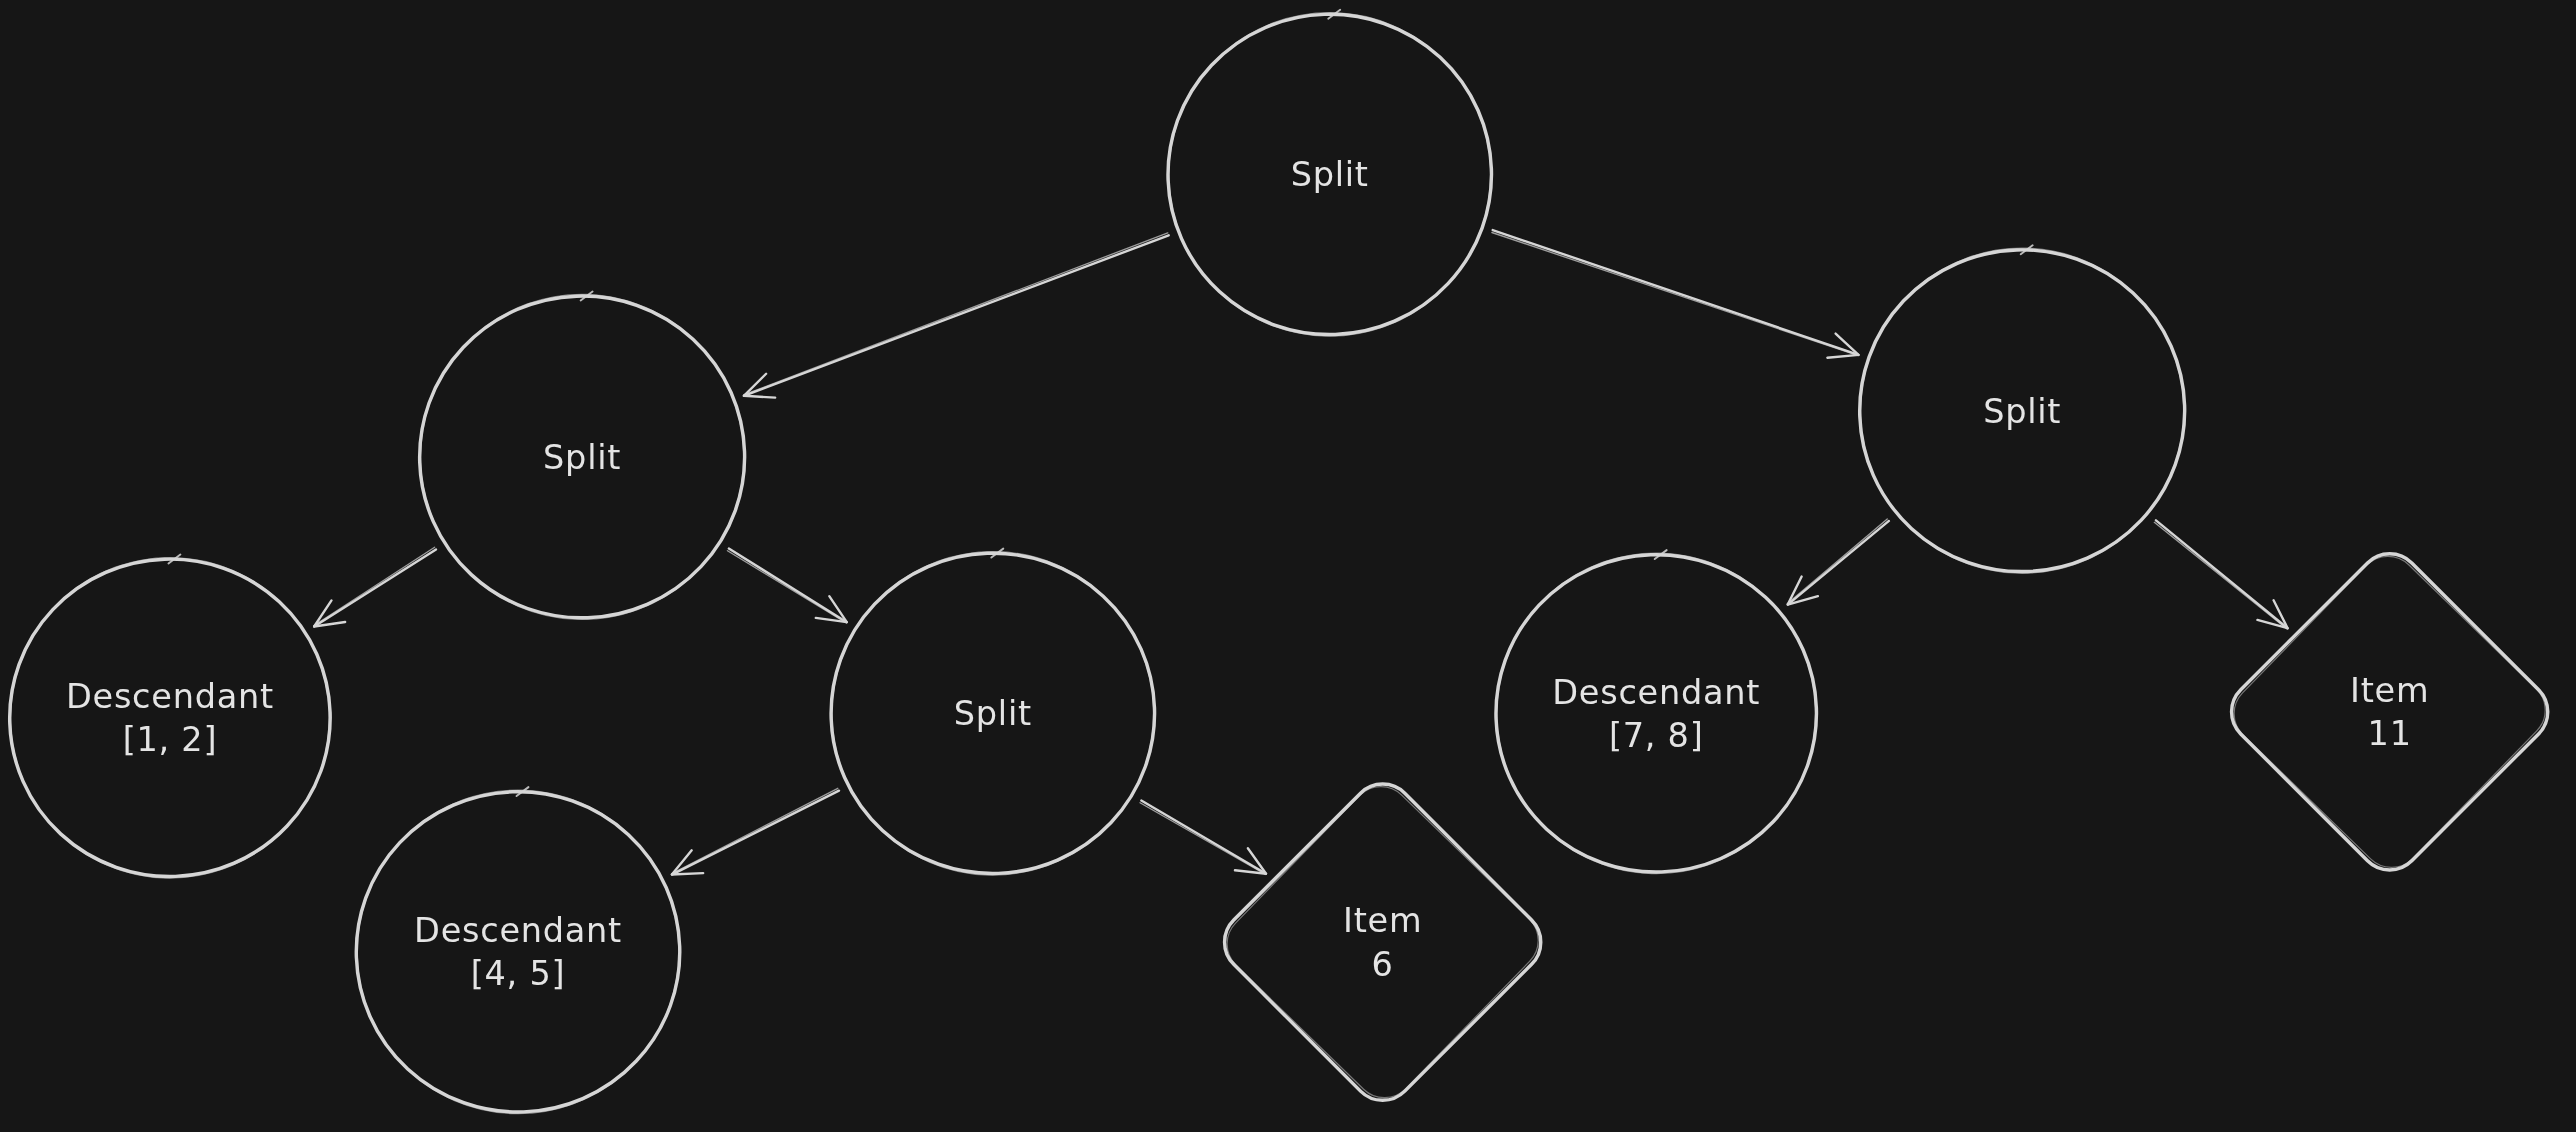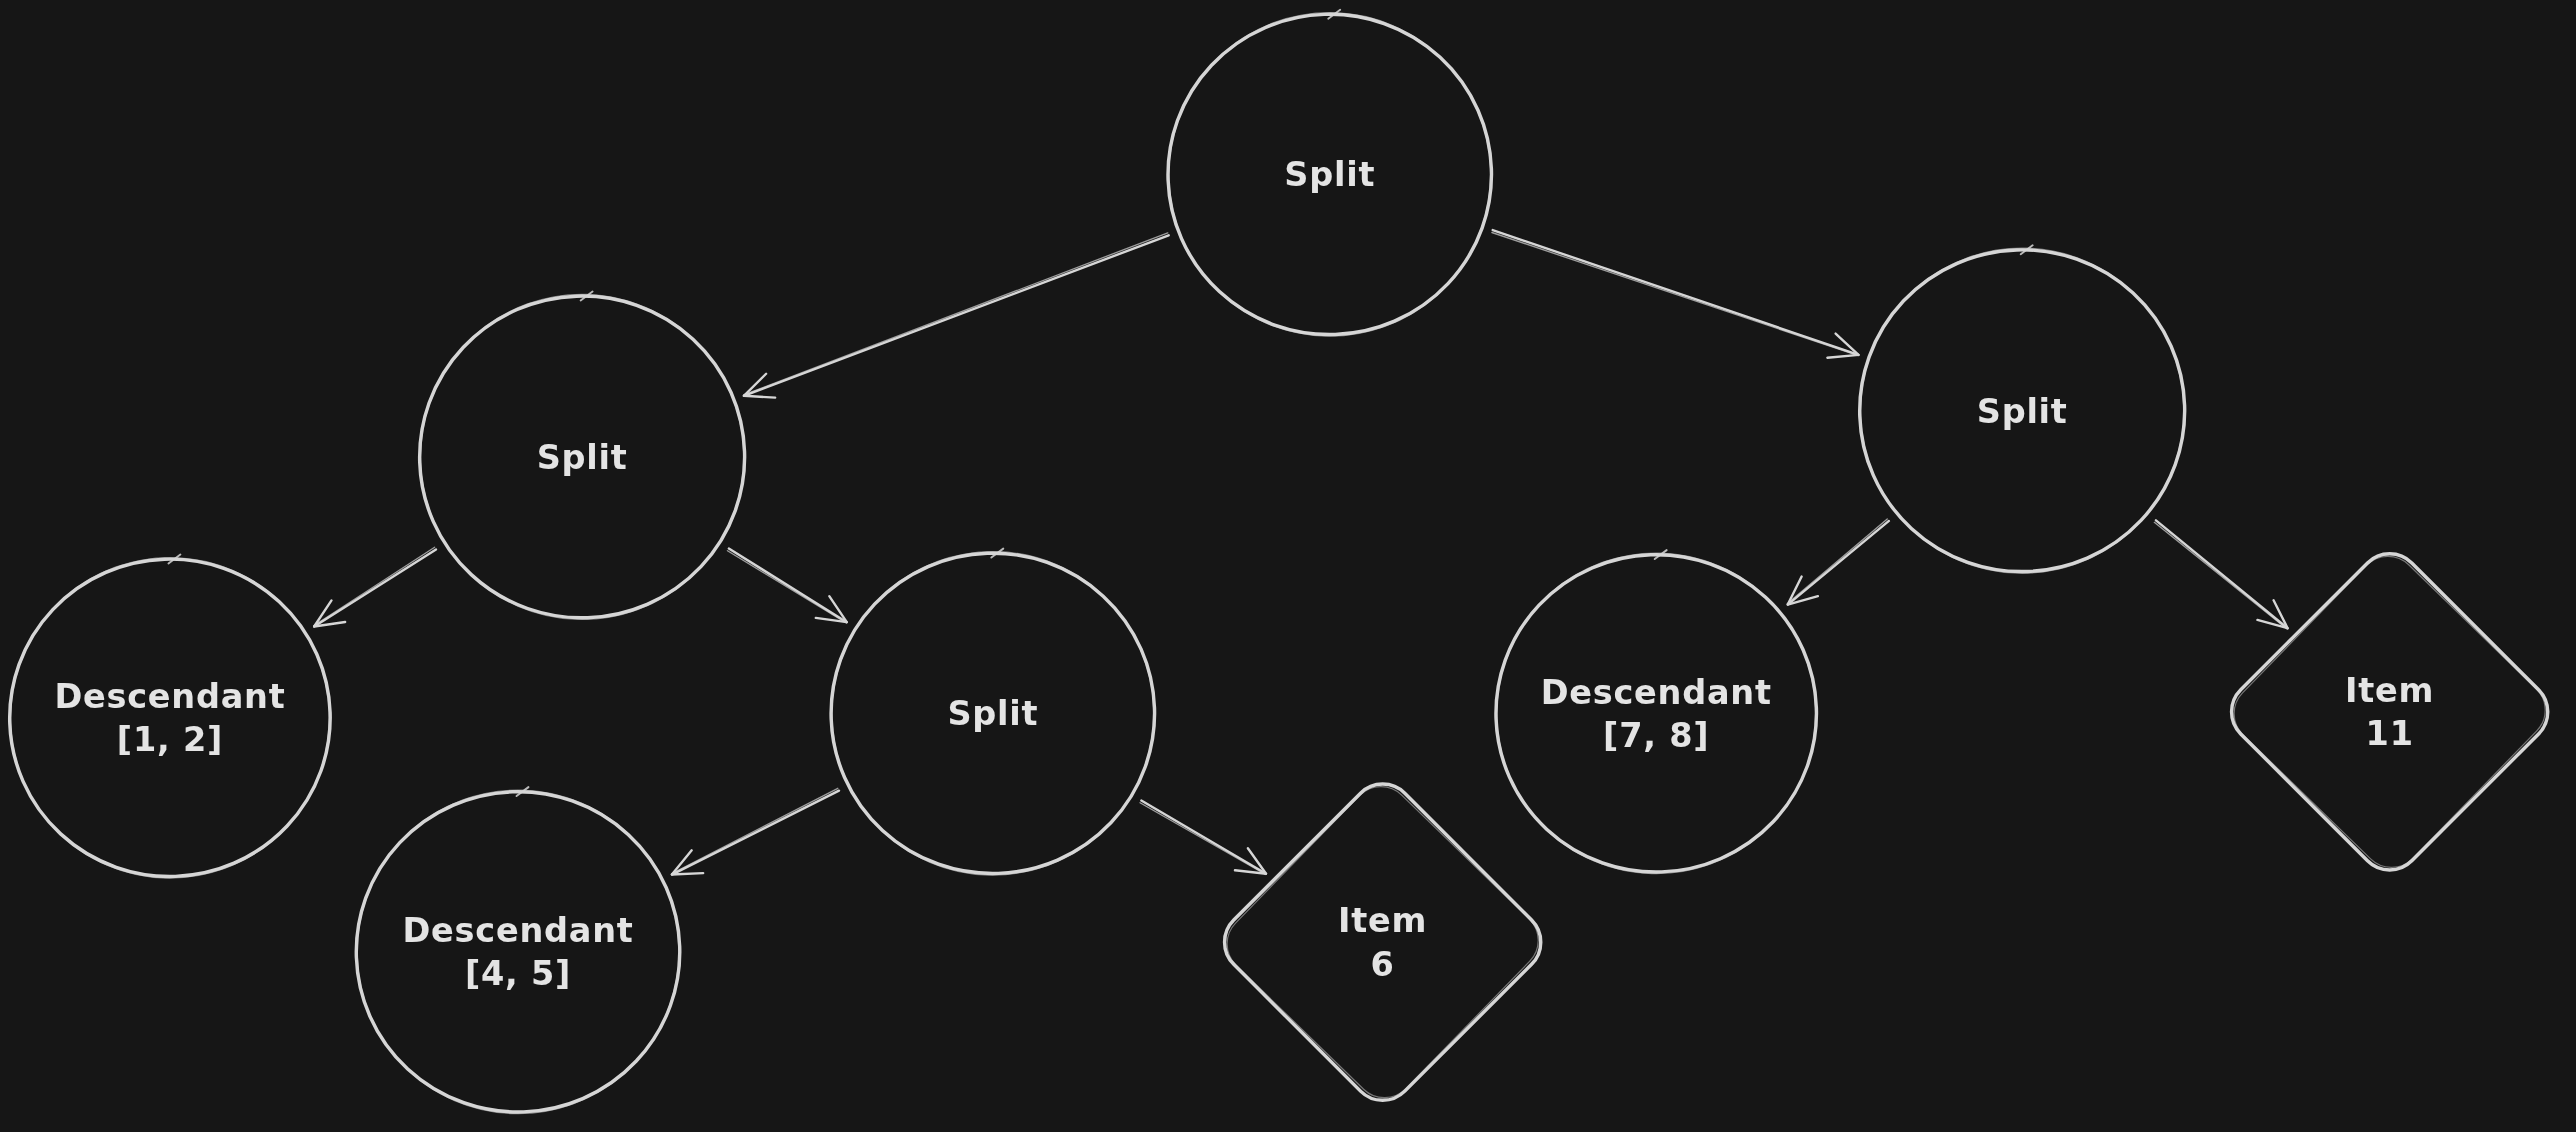--- a/index.html
+++ b/index.html
@@ -7,21 +7,20 @@
     padding: 0;
     width: 2576px;
     height: 1133px;
     overflow: hidden;
     background: #161616;
   }
   #canvas-wrap {
     width: 2576px;
     height: 1133px;
     position: relative;
-    font-weight: bold;
   }
   svg {
     display: block;
   }
   svg text {
     font-family: "DejaVu Sans", "Liberation Sans", sans-serif;
     letter-spacing: 1px;
   }
 </style>
 </head>

